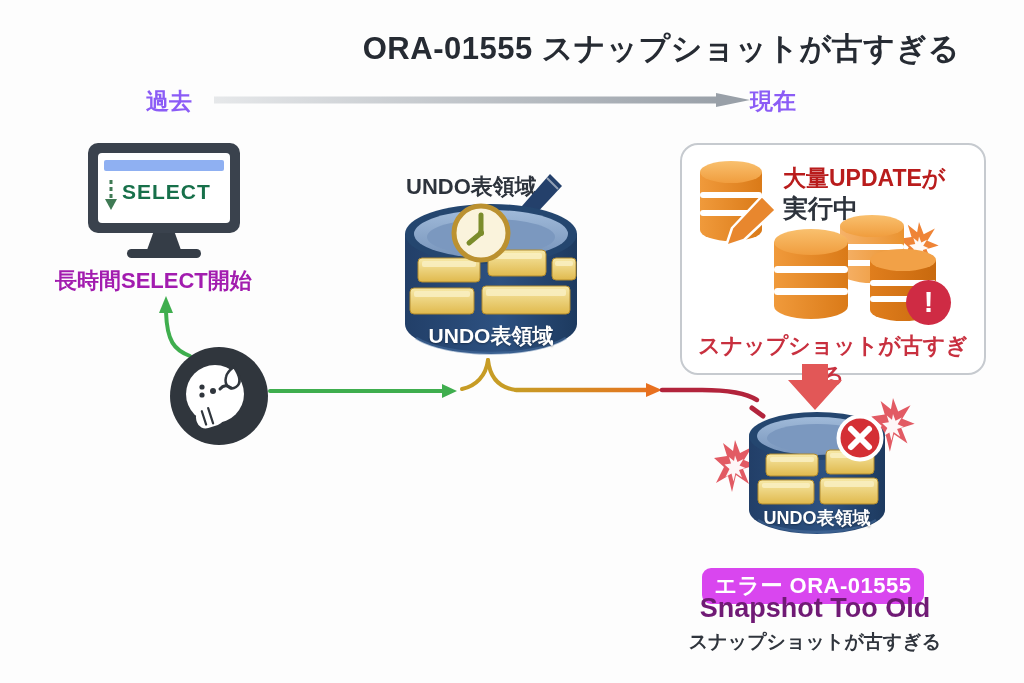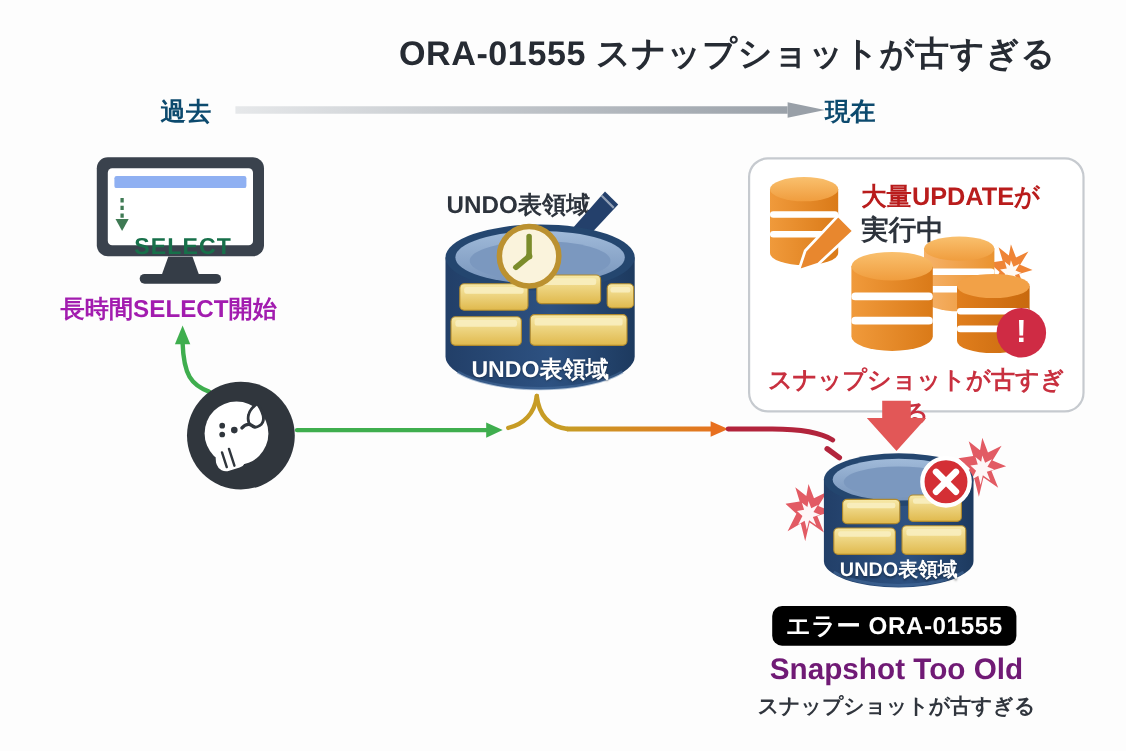--- a/index.html
+++ b/index.html
@@ -7,45 +7,45 @@
     width:1024px;height:683px;position:relative;overflow:hidden;
     background:#fdfdfd;
     font-family:"Liberation Sans","DejaVu Sans",sans-serif;
     color:#262b33;
   }
   .abs{position:absolute;}
   .diagram-title{
     left:0;top:28px;width:960px;text-align:right;
     font-size:31px;font-weight:800;letter-spacing:.5px;color:#262b33;
   }
-  .tl-label{font-size:23px;font-weight:600;color:#0c4a6e;}
+  .tl-label{font-size:23px;font-weight:600;color:#8b5cf6;}
   .monitor-frame{left:88px;top:143px;width:152px;height:90px;background:#3a424d;border-radius:10px;}
   .monitor-screen{left:98px;top:153px;width:132px;height:70px;background:#ffffff;border-radius:4px;}
   .monitor-bluebar{left:104px;top:160px;width:120px;height:11px;background:#8fb0f2;border-radius:2px;}
   .monitor-neck{left:147px;top:233px;width:34px;height:17px;background:#353d47;
     clip-path:polygon(18% 0,82% 0,100% 100%,0 100%);}
   .monitor-base{left:127px;top:249px;width:74px;height:9px;background:#353d47;border-radius:5px;}
-  .select-text{left:122px;top:180px;width:110px;font-size:21px;font-weight:800;color:#17704a;letter-spacing:1px;margin-top:33px;}
+  .select-text{left:122px;top:180px;width:110px;font-size:21px;font-weight:800;color:#17704a;letter-spacing:1px;}
   .select-caption{left:55px;top:266px;width:220px;text-align:left;font-size:22px;font-weight:700;color:#a21caf;}
   .undo-heading{left:406px;top:172px;font-size:22px;font-weight:700;color:#2d333c;}
   .cyl-label{color:#fff;font-weight:700;text-align:center;text-shadow:0 1px 2px rgba(0,0,0,.35);}
   .panel{
     left:680px;top:143px;width:306px;height:232px;background:#ffffff;
     border:2px solid #c6cacf;border-radius:18px;box-sizing:border-box;
   }
   .panel-line1{left:783px;top:163px;width:200px;font-size:23px;font-weight:800;color:#b91c1c;}
   .panel-line2{left:783px;top:192px;width:200px;font-size:25px;font-weight:700;color:#2d333c;}
   .panel-alert{left:688px;top:331px;width:290px;text-align:center;font-size:22px;font-weight:800;color:#c8303f;}
   .warning-circle{
     left:906px;top:280px;width:45px;height:45px;border-radius:50%;
     background:#cf2b44;color:#fff;font-size:29px;font-weight:800;
     text-align:center;line-height:45px;
   }
   .error-badge{
-    left:702px;top:551px;width:222px;height:36px;background:#000000;border-radius:9px;
+    left:702px;top:568px;width:222px;height:36px;background:#d946ef;border-radius:9px;
     display:flex;align-items:center;justify-content:center;
   }
   .error-badge span{color:#fff;font-size:22px;font-weight:800;letter-spacing:.5px;}
   .error-title-en{left:660px;top:593px;width:310px;text-align:center;font-size:27px;font-weight:700;color:#701a75;}
   .error-title-ja{left:660px;top:629px;width:310px;text-align:center;font-size:19px;font-weight:700;color:#30353d;}
 </style>
 </head>
 <body>
 
 <svg width="0" height="0" style="position:absolute">

